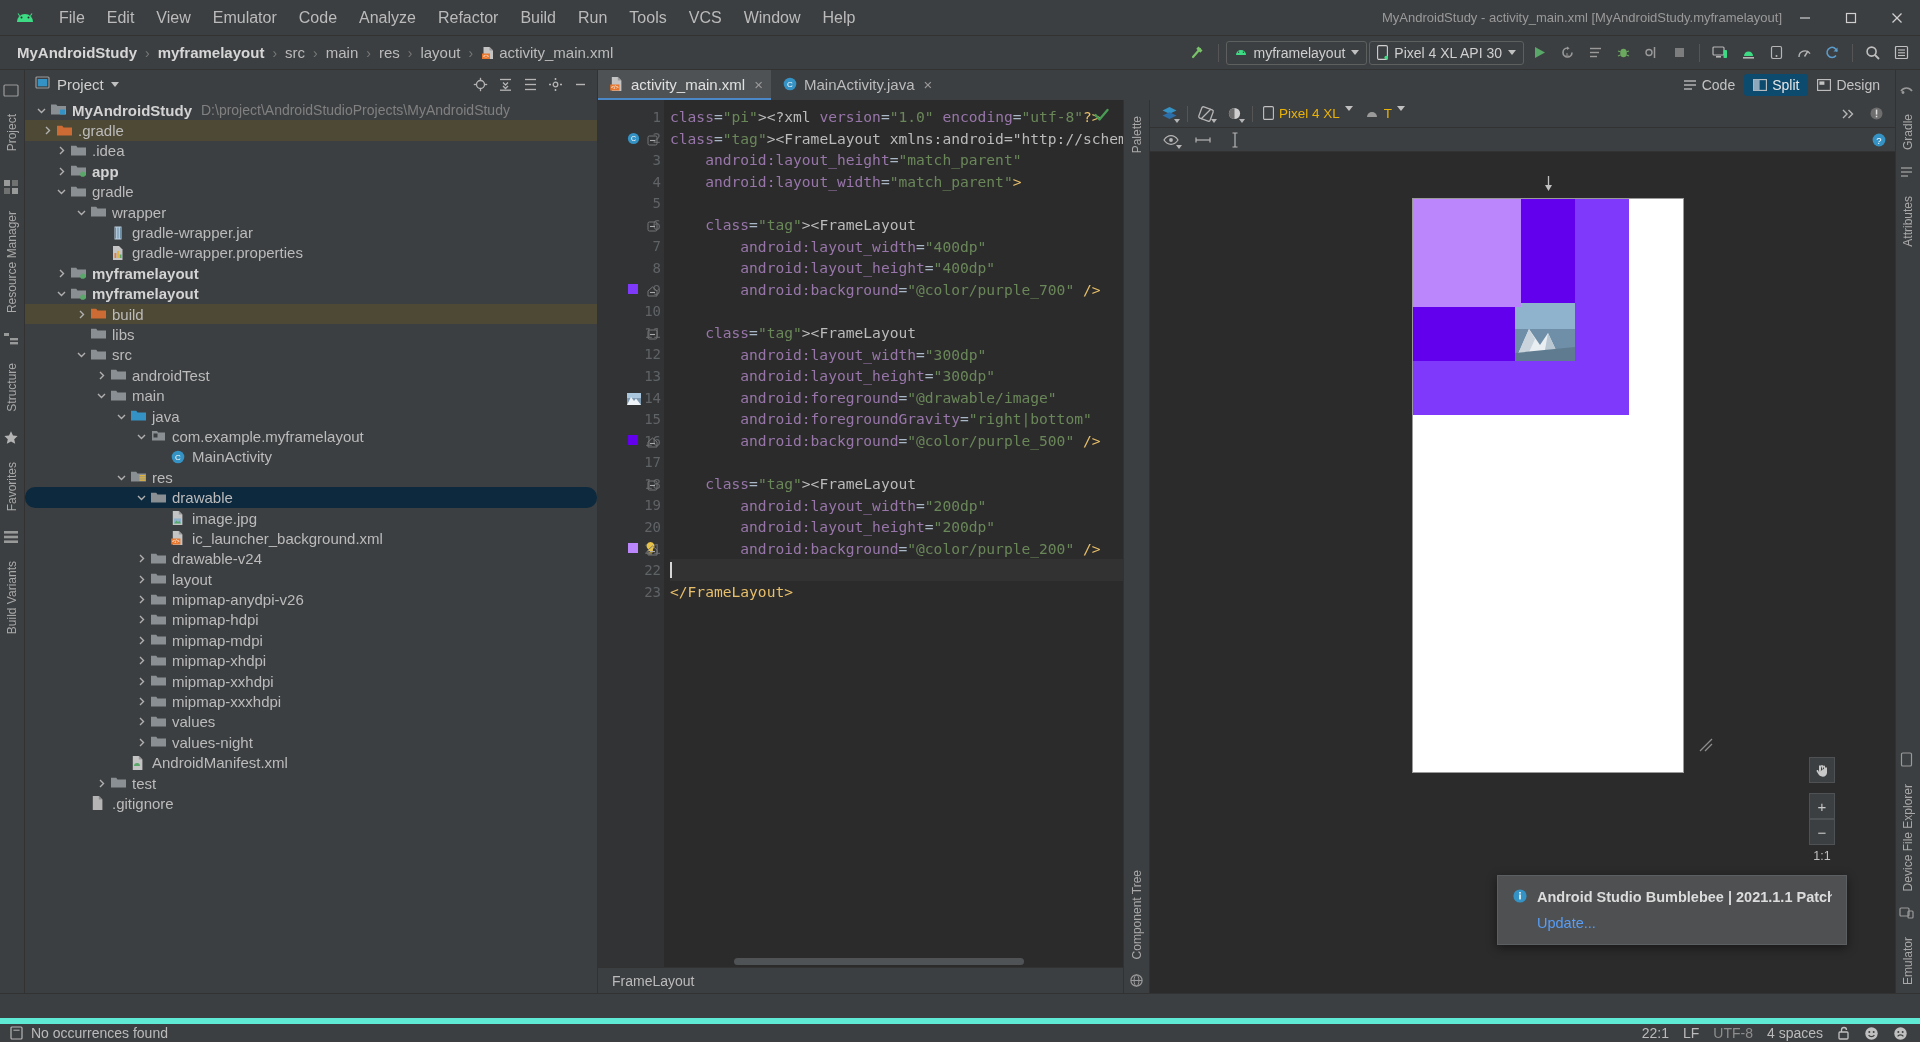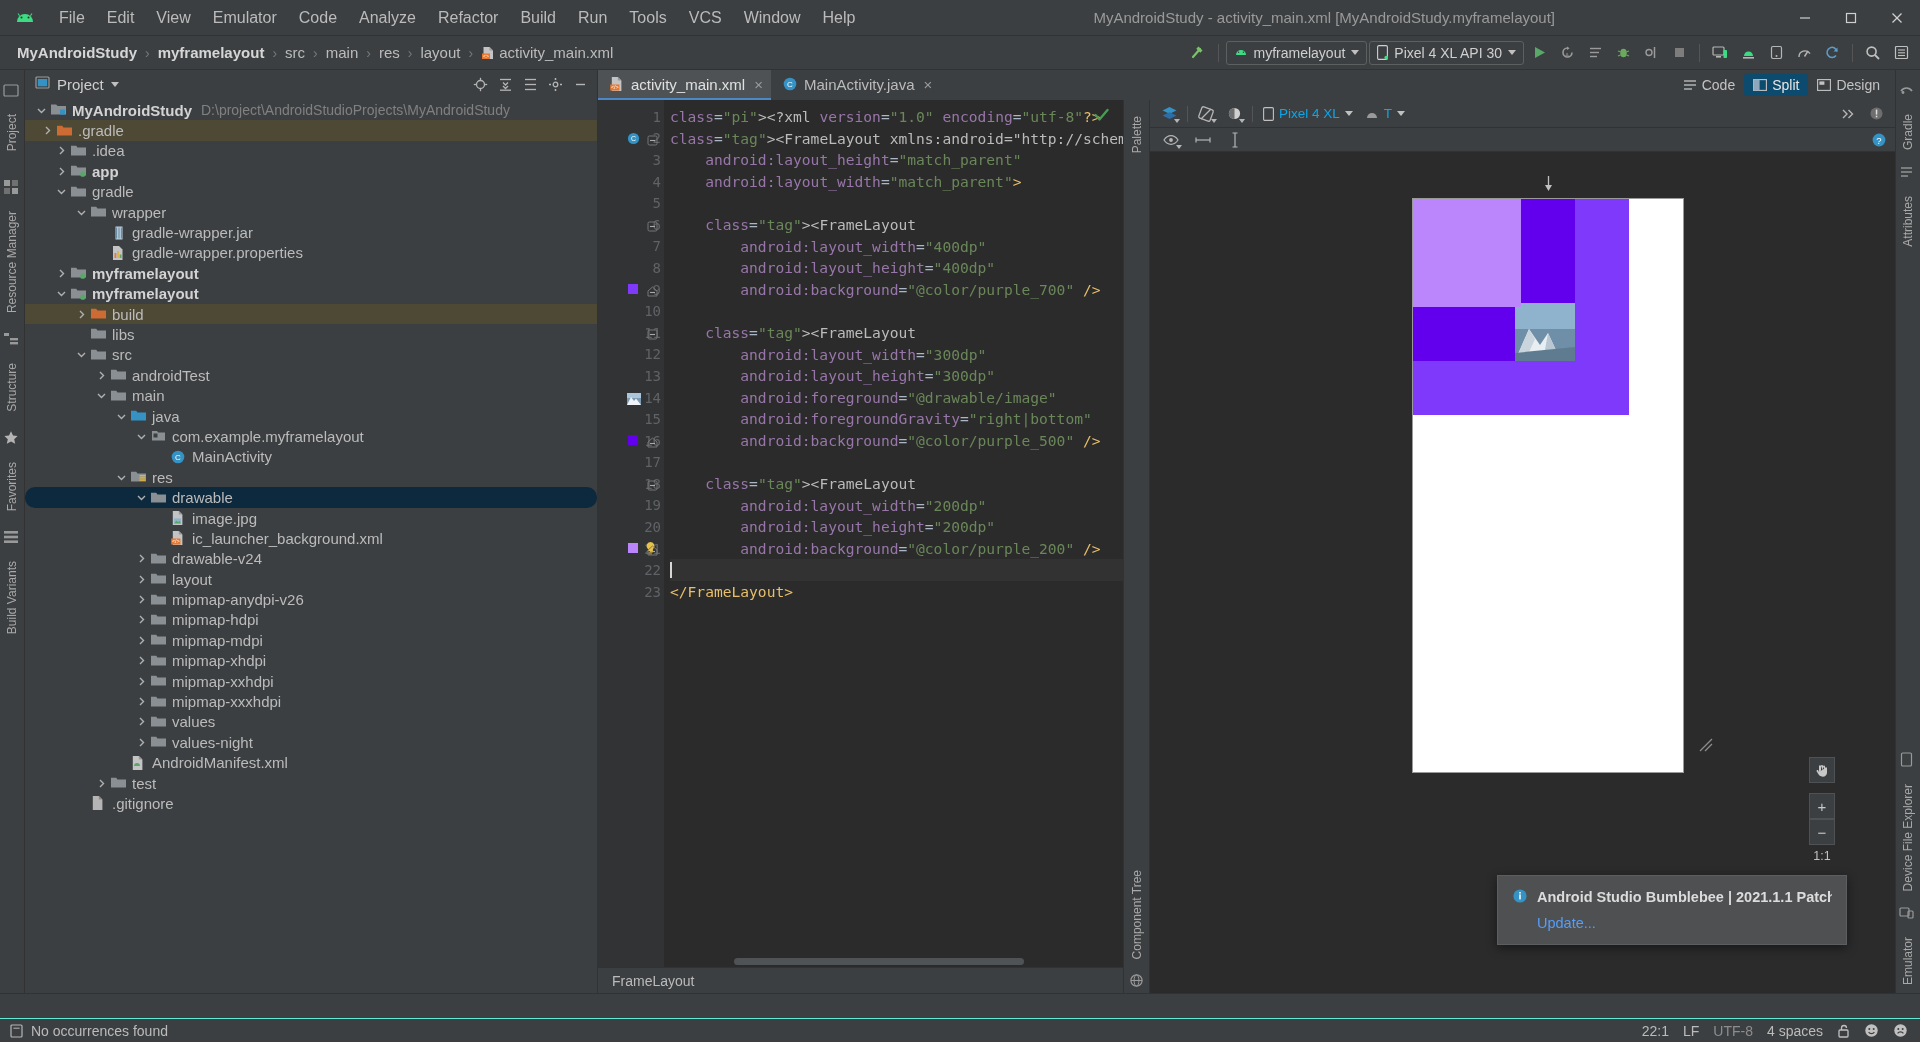--- a/index.html
+++ b/index.html
@@ -18,21 +18,21 @@
     height: 36px; background: #3c3f41; display: flex; align-items: center;
     border-bottom: 1px solid #323232; flex: none;
   }
   .android-logo { width: 22px; height: 16px; margin: 0 12px 0 14px; position: relative; flex:none; }
   .android-logo svg { display:block; }
   .menu { display: flex; align-items: center; gap: 0; }
   .menu-item {
     font-size: 16px; color: #bbbbbb; padding: 4px 11px; cursor: default; white-space: nowrap;
   }
   .title-center {
-    flex: 1; text-align: center; font-size: 15px; color: #9a9a9a; white-space: nowrap;
+    flex: 1; text-align: right; font-size: 13px; color: #9a9a9a; white-space: nowrap;
     overflow: hidden; text-overflow: ellipsis;
   }
   .win-btns { display: flex; align-items: center; gap: 0; flex:none; }
   .win-btn { width: 46px; height: 35px; display:flex; align-items:center; justify-content:center; color:#cfcfcf; font-size:15px; }
 
   
   .navrow {
     height: 34px; background: #3c3f41; display: flex; align-items: center;
     flex: none; border-bottom: 1px solid #323232; padding-left: 14px;
   }
@@ -134,21 +134,21 @@
   .vstrip { width: 27px; background:#3c3f41; flex:none; display:flex; flex-direction:column; align-items:center; padding-top:8px; border-left:1px solid #323232; border-right:1px solid #323232;}
   .vstrip .rail-v { font-size: 12px; }
 
   
   .design { flex:1; display:flex; flex-direction:column; background:#2b2b2b; min-width:0; position:relative; }
   .dtool { height: 28px; background:#3c3f41; display:flex; align-items:center; gap:2px; padding-left:6px; flex:none; border-bottom:1px solid #323232;}
   .dtool2 { height: 24px; background:#3c3f41; display:flex; align-items:center; gap:6px; padding-left:8px; flex:none; border-bottom:1px solid #323232;}
   .d-ico { width:26px;height:24px;display:flex;align-items:center;justify-content:center;border-radius:3px;position:relative; }
   .d-ico .dd { position:absolute; right:2px; bottom:3px; width:0;height:0;border-left:3px solid transparent;border-right:3px solid transparent;border-top:4px solid #b5b5b5; }
   .dsep { width:1px;height:16px;background:#555;margin:0 3px; }
-  .dcombo { display:flex;align-items:center;gap:5px;font-size:13.5px;color:#0ea5e9;padding:2px 5px;border-radius:3px;white-space:nowrap; }
+  .dcombo { display:flex;gap:5px;font-size:13.5px;color:#eab308;padding:2px 5px;border-radius:3px;white-space:nowrap; }
   .dcanvas { flex:1; background:#2b2b2b; position:relative; overflow:hidden; }
 
   .phone {
     position:absolute; left: 262px; top: 46px; width: 272px; height: 575px;
     background: #ffffff; border: 1px solid #9a9a9a;
   }
   .pin { position:absolute; left: 393px; top: 24px; width: 11px; height: 16px; }
   .blkA { position:absolute; left:0; top:0; width: 216px; height: 216px; background:#7f39fb; }
   .blkB { position:absolute; left:0; top:0; width: 162px; height: 162px; background:#6200ee; }
   .blkC { position:absolute; left:0; top:0; width: 108px; height: 108px; background:#bb86fc; }
@@ -174,21 +174,21 @@
   }
 
   
   .toolwin {
     height: 25px; background:#3c3f41; display:flex; align-items:center; gap:0; flex:none;
     border-top:1px solid #323232; padding-left:8px;
   }
   .tw-right { margin-left:auto; display:flex; align-items:center; gap:0; padding-right:10px; }
   .statusbar {
     height: 24px; background:#3c3f41; display:flex; align-items:center; flex:none;
-    border-top:1px solid #5eead4; padding-left:10px; font-size:14px; color:#bbbbbb;
+    border-top:6px solid #5eead4; padding-left:10px; font-size:14px; color:#bbbbbb;
   }
   .sb-right { margin-left:auto; display:flex;align-items:center;gap:14px;padding-right:12px; }
   .dim { color:#8d8d8d; }
 </style>
 </head>
 <body>
 
 <div id="app">
 
   <div class="titlebar">
@@ -533,21 +533,21 @@
             <span class="arrow">
               <svg width="11" height="11" viewBox="0 0 11 11">
                 <path d="M2 4l3.5 3.5L9 4" stroke="#b0b0b0" fill="none" stroke-width="1.4"></path>
               </svg>
             </span>
             <span class="ticon"><svg width="17" height="15" viewBox="0 0 17 15">
                 <path d="M1 2.8h5.2l1.3 1.6H16v8.2H1z" fill="#8a8f93"></path>
               </svg></span>
             <span class="tlabel">wrapper</span>
           </div>
-          <div class="row" style="padding-left: 70px; text-align: right;">
+          <div class="row" style="padding-left: 70px;">
             <span class="arrow"></span>
             <span class="ticon"><svg width="16" height="16" viewBox="0 0 16 16">
                 <rect x="4.5" y="1.5" width="7" height="13" fill="#b9cfe0"></rect>
                 <path d="M5.6 2.5v11M8 2.5v11M10.4 2.5v11" stroke="#5a7d96" stroke-width=".9"></path>
               </svg></span>
             <span class="tlabel">gradle-wrapper.jar</span>
           </div>
           <div class="row" style="padding-left: 70px;">
             <span class="arrow"></span>
             <span class="ticon"><svg width="16" height="16" viewBox="0 0 16 16">

